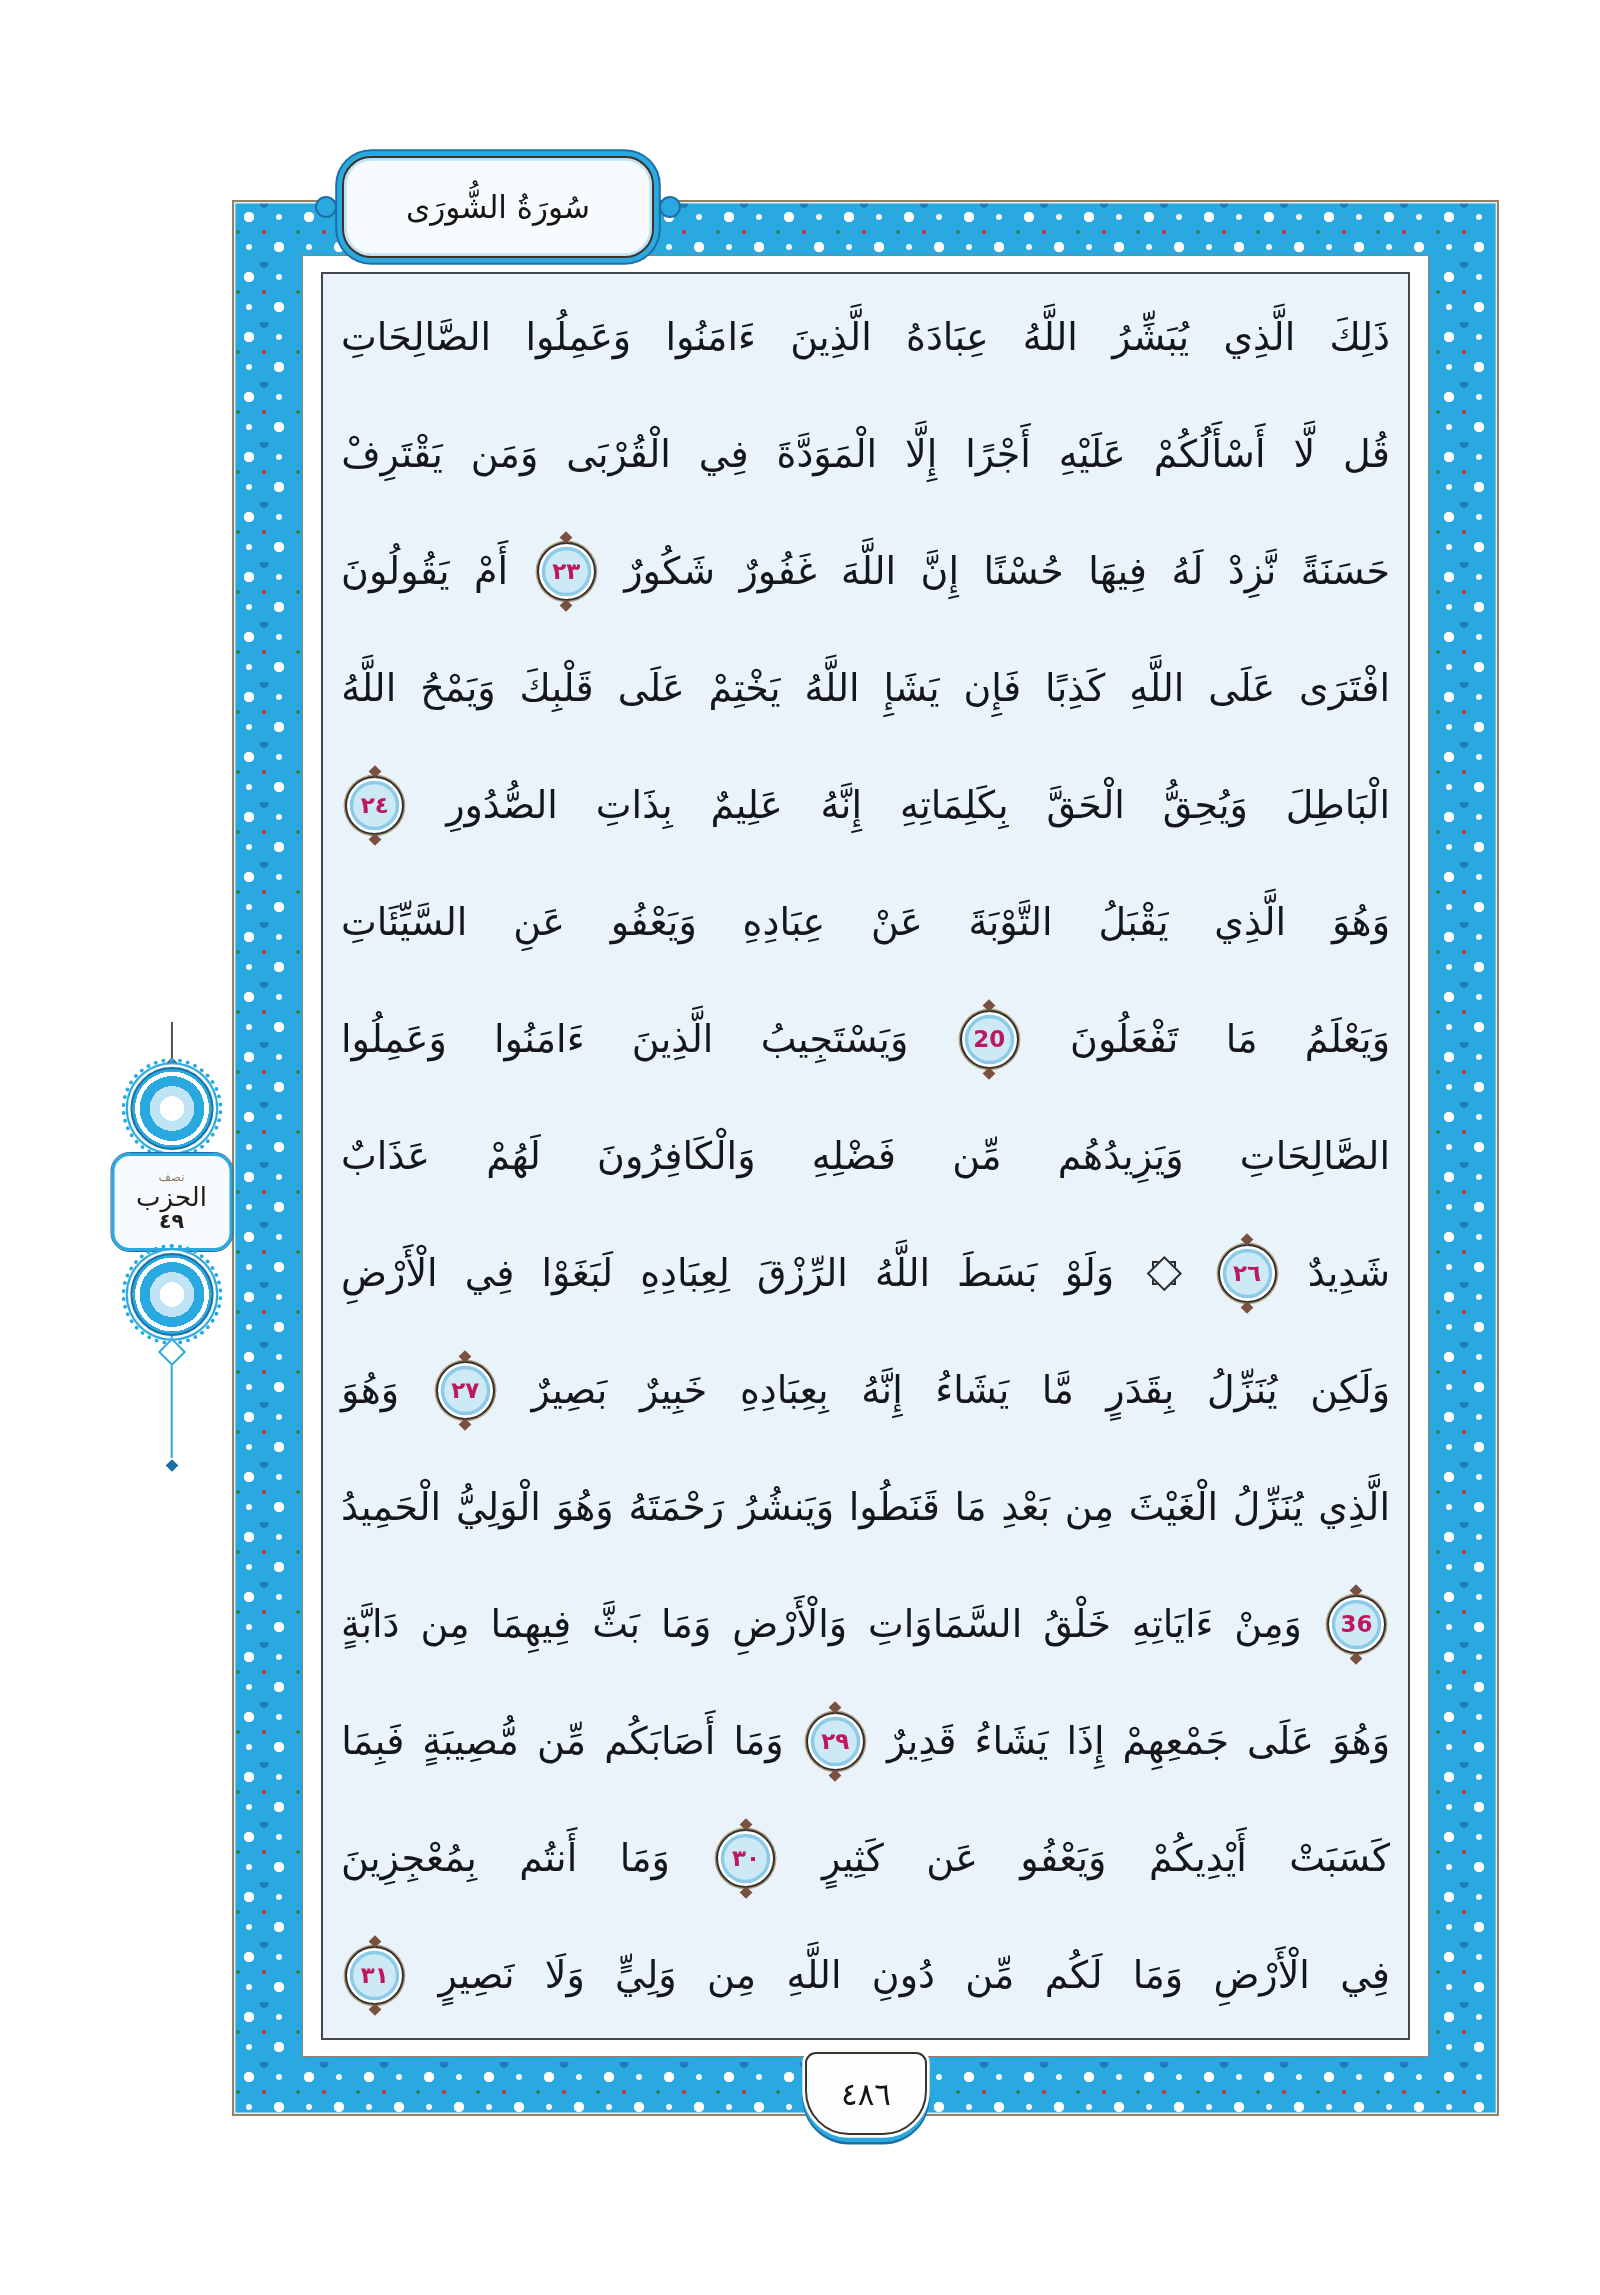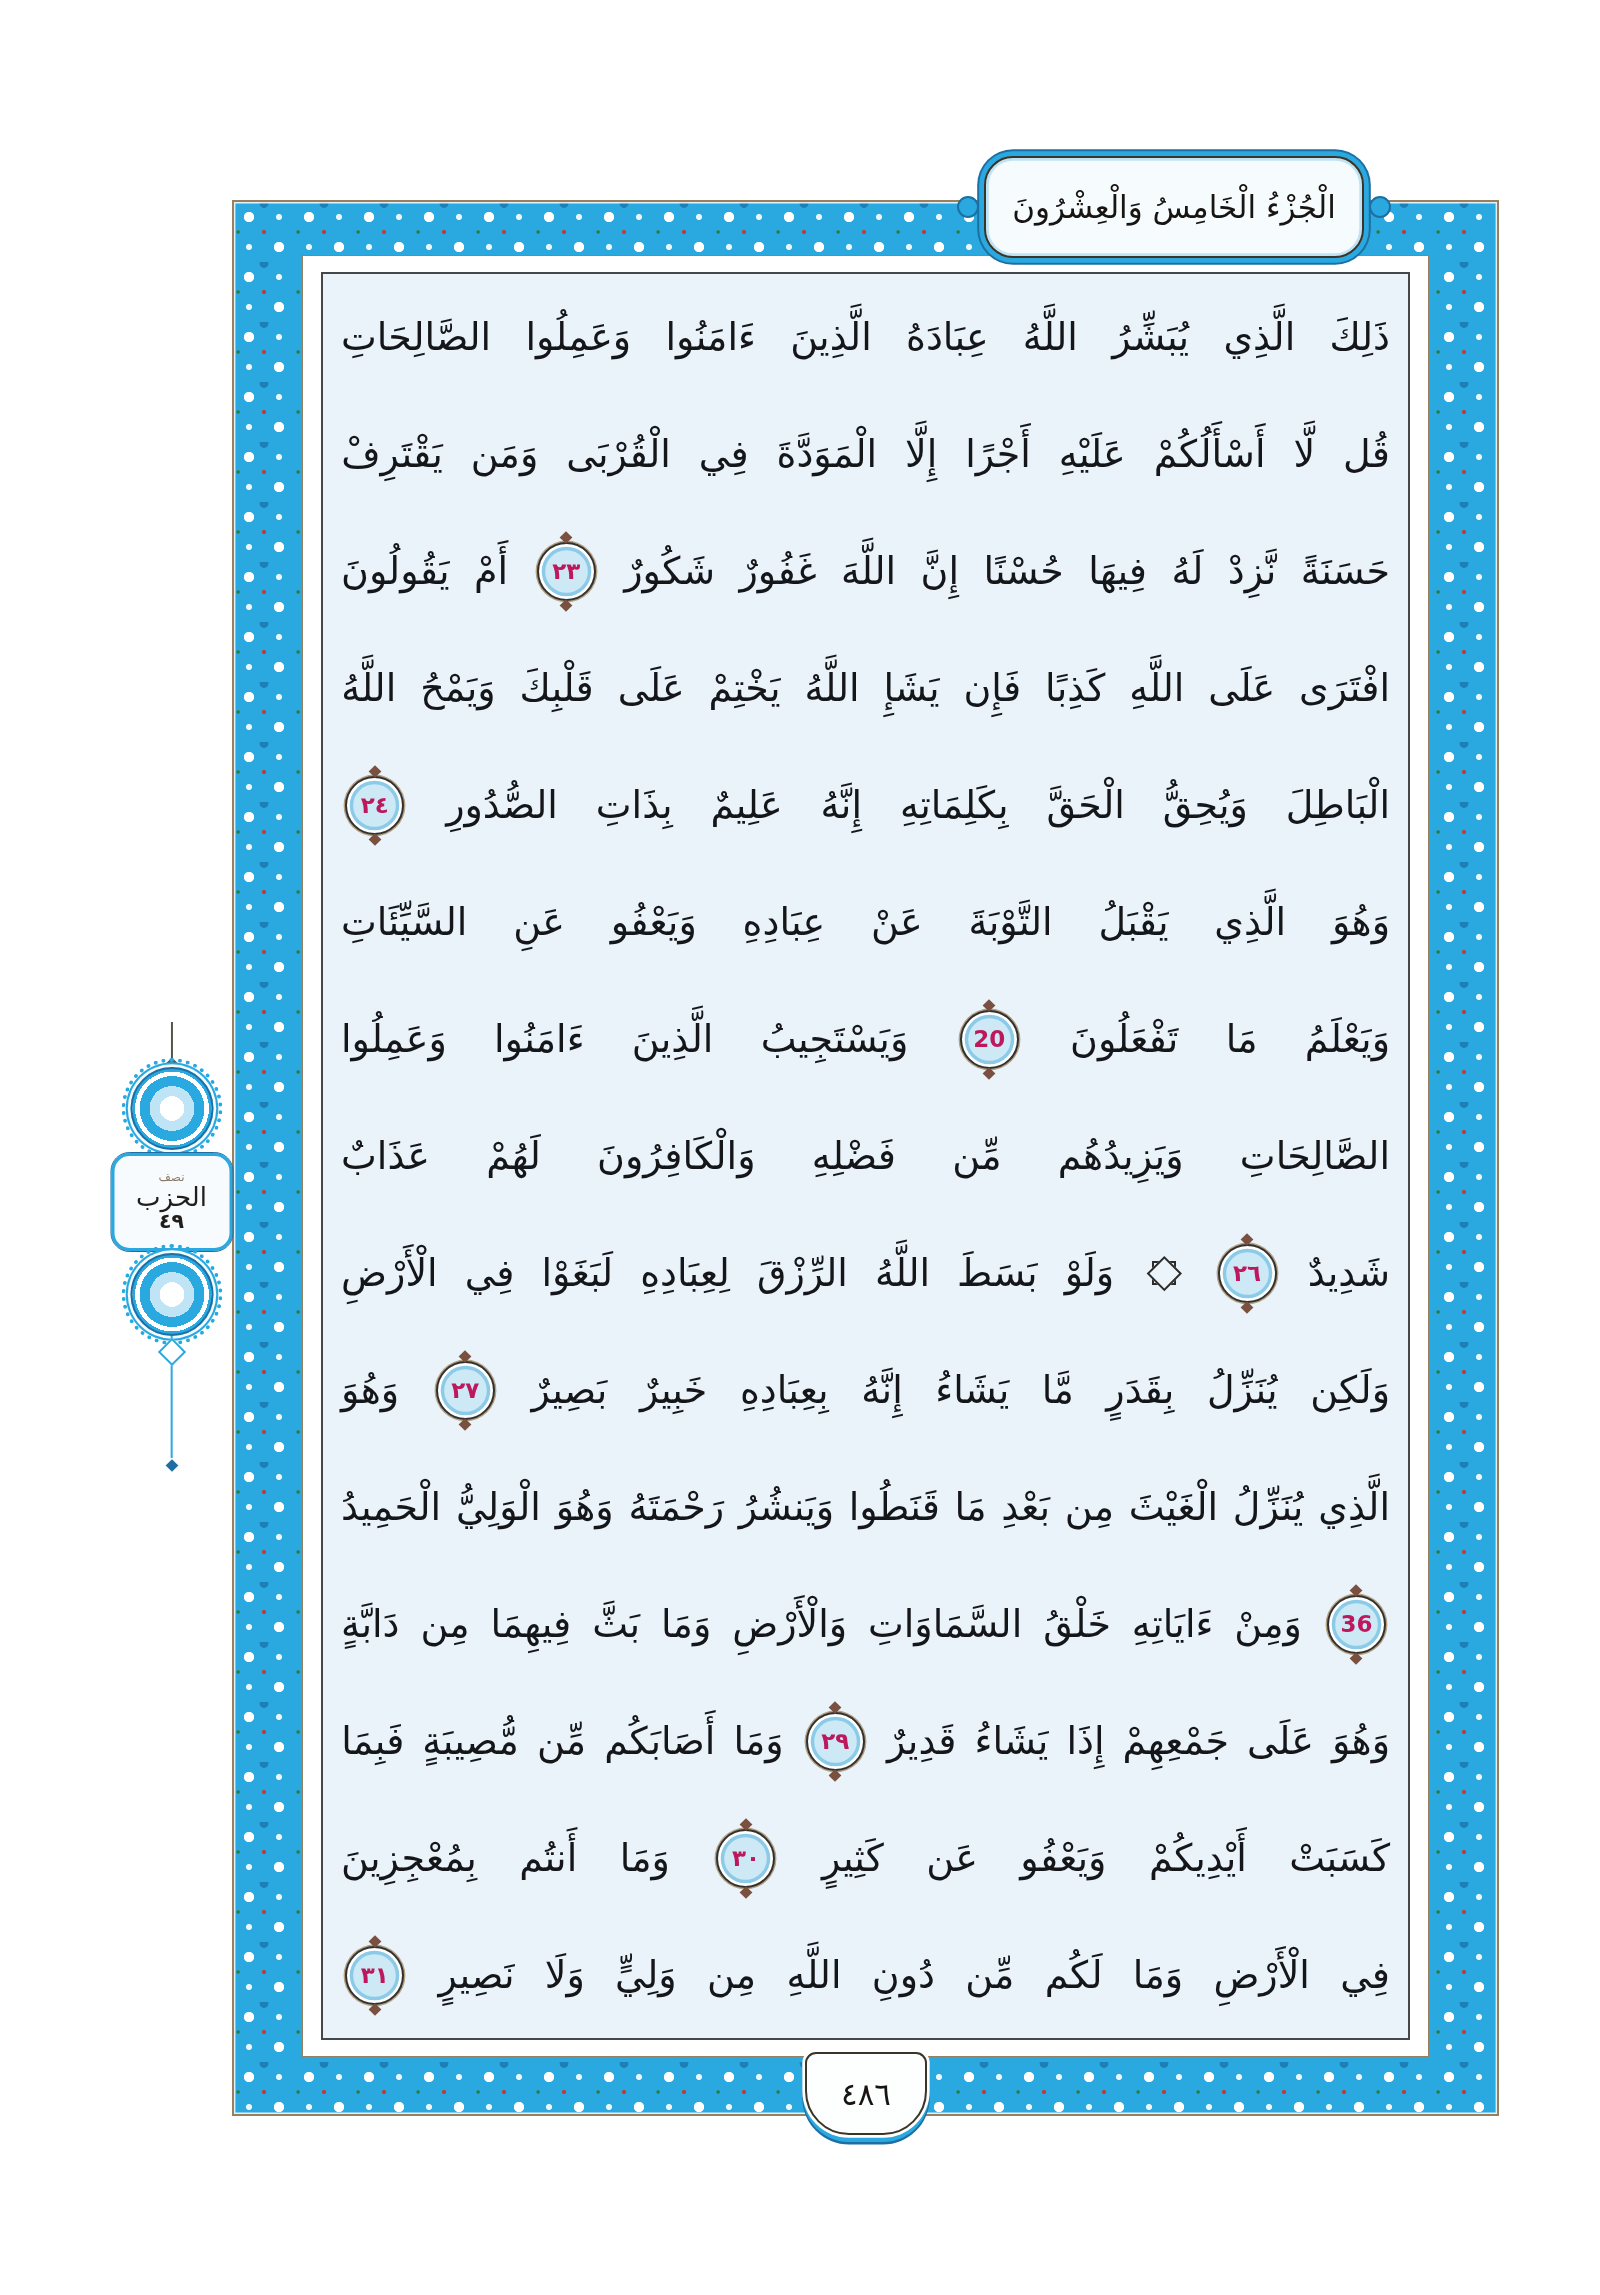--- a/index.html
+++ b/index.html
@@ -89,24 +89,24 @@
     background:#fdfefe;border:2.1px solid #3c3428;border-radius:11px 11px 44px 44px;z-index:6;
     box-shadow:0 0 0 2.7px #ffffff,0 4.8px 0 2.1px #2aa9e0,0 6.8px 0 2.7px #1d6fa3;
     display:flex;align-items:center;justify-content:center;text-align:center;}
   .page-number{font-size:31px;color:#171412;}
 </style>
 </head>
 <body>
 
 <div class="page">
 
-
-  <div class="cartouche juz-cartouche">
-    <span class="title">الْجُزْءُ الْخَامِسُ وَالْعِشْرُونَ</span>
+  <div class="cartouche surah-cartouche">
+    <span class="title">سُورَةُ الشُّورَى</span>
   </div>
+
 
   <div class="border-frame">
     <div class="frame-white"></div>
     <div class="text-panel">
       <div class="lines">
           <div class="line">
             <span class="word">ذَلِكَ</span>
             <span class="word">الَّذِي</span>
             <span class="word">يُبَشِّرُ</span>
             <span class="word">اللَّهُ</span>

